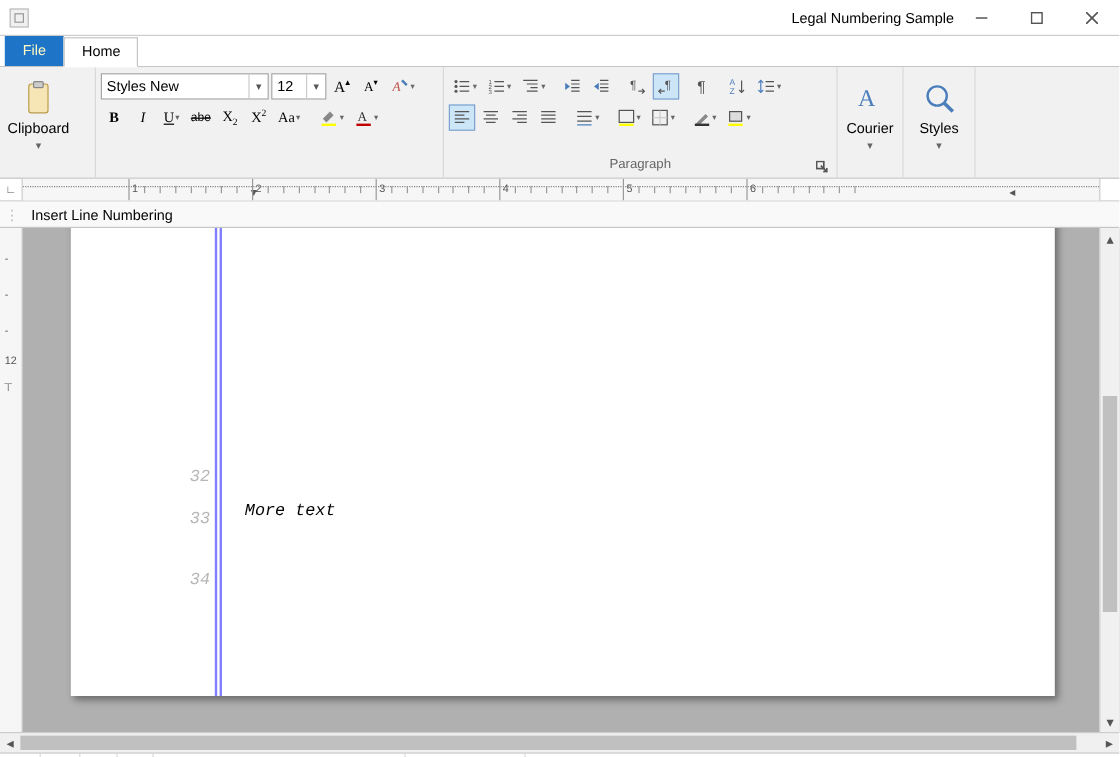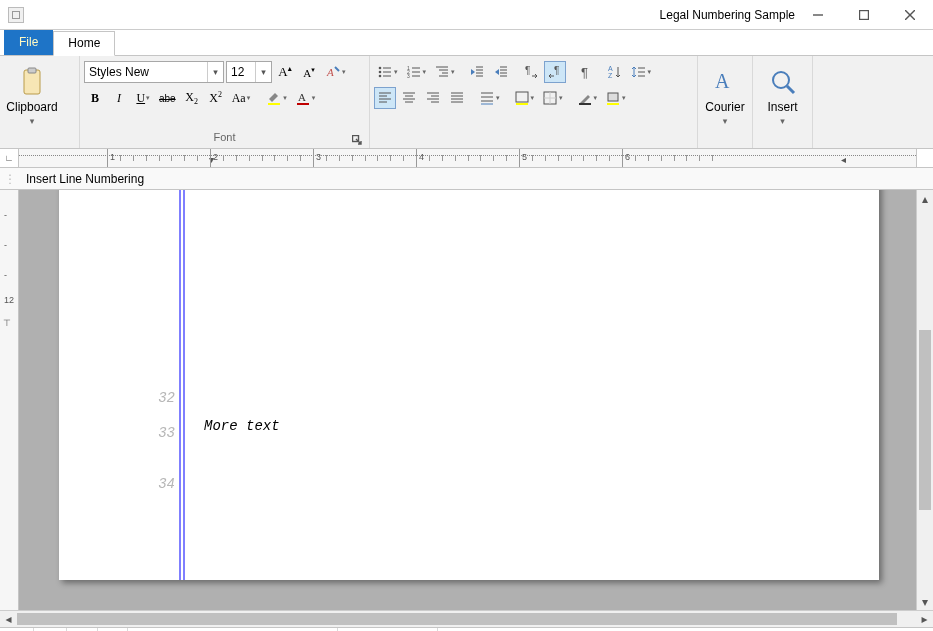--- a/index.html
+++ b/index.html
@@ -169,26 +169,20 @@
           </div>
         <div class="rbtn">
             <svg viewBox="0 0 16 16">
               <text x="3" y="11" font-size="11" font-family="serif" fill="#333">A</text>
               <rect x="2" y="13" width="12" height="2" fill="#c00000"></rect>
             </svg>
             <span class="dd">▾</span>
           </div>
       </div>
     </div>
-    <div class="grplabel"><span>Font</span>
-      <span class="launcher"><svg viewBox="0 0 10 10">
-            <rect x="0.5" y="0.5" width="6" height="6" class="ico-stroke"></rect>
-            <path d="M4 4 L9 9 M6 9 H9 V6" class="ico-stroke"></path>
-          </svg></span>
-    </div>
   </div>
 
   <div class="rgroup" style="width:328px">
     <div class="body" style="flex-direction:column;align-items:flex-start;gap:4px;padding-top:3px">
       <div class="row">
         <div class="rbtn">
             <svg viewBox="0 0 16 16">
               <circle cx="3" cy="4" r="1.3" fill="#555"></circle>
               <circle cx="3" cy="8" r="1.3" fill="#555"></circle>
               <circle cx="3" cy="12" r="1.3" fill="#555"></circle>
@@ -340,20 +334,26 @@
             <span class="dd">▾</span>
           </div>
         <div class="rbtn">
             <svg viewBox="0 0 16 16">
               <rect x="3" y="3" width="10" height="8" fill="#ddd" stroke="#555"></rect>
               <rect x="2" y="13" width="12" height="2" fill="#ffff00"></rect>
             </svg>
             <span class="dd">▾</span>
           </div>
       </div>
+    </div>
+    <div class="grplabel"><span>Paragraph</span>
+      <span class="launcher"><svg viewBox="0 0 10 10">
+            <rect x="0.5" y="0.5" width="6" height="6" class="ico-stroke"></rect>
+            <path d="M4 4 L9 9 M6 9 H9 V6" class="ico-stroke"></path>
+          </svg></span>
     </div>
   </div>
 
   <div class="rgroup" style="width:55px">
     <div class="body">
       <div class="bigbtn">
         <svg viewBox="0 0 32 32">
             <text x="6" y="22" font-size="20" font-family="serif" fill="#4a7ebb">A</text>
           </svg>
         <span class="lbl">Courier</span>
@@ -363,21 +363,21 @@
     <div class="grplabel">&nbsp;</div>
   </div>
 
   <div class="rgroup" style="width:60px">
     <div class="body">
       <div class="bigbtn">
         <svg viewBox="0 0 32 32">
             <circle cx="14" cy="14" r="8" fill="none" stroke="#4a7ebb" stroke-width="2"></circle>
             <line x1="20" y1="20" x2="27" y2="27" stroke="#4a7ebb" stroke-width="3"></line>
           </svg>
-        <span class="lbl">Insert</span>
+        <span class="lbl">Styles</span>
         <span class="drop">▾</span>
       </div>
     </div>
     <div class="grplabel">&nbsp;</div>
   </div>
 </div>
 
 <div class="hruler">
   <div class="corner">∟</div>
   <div class="scale">

